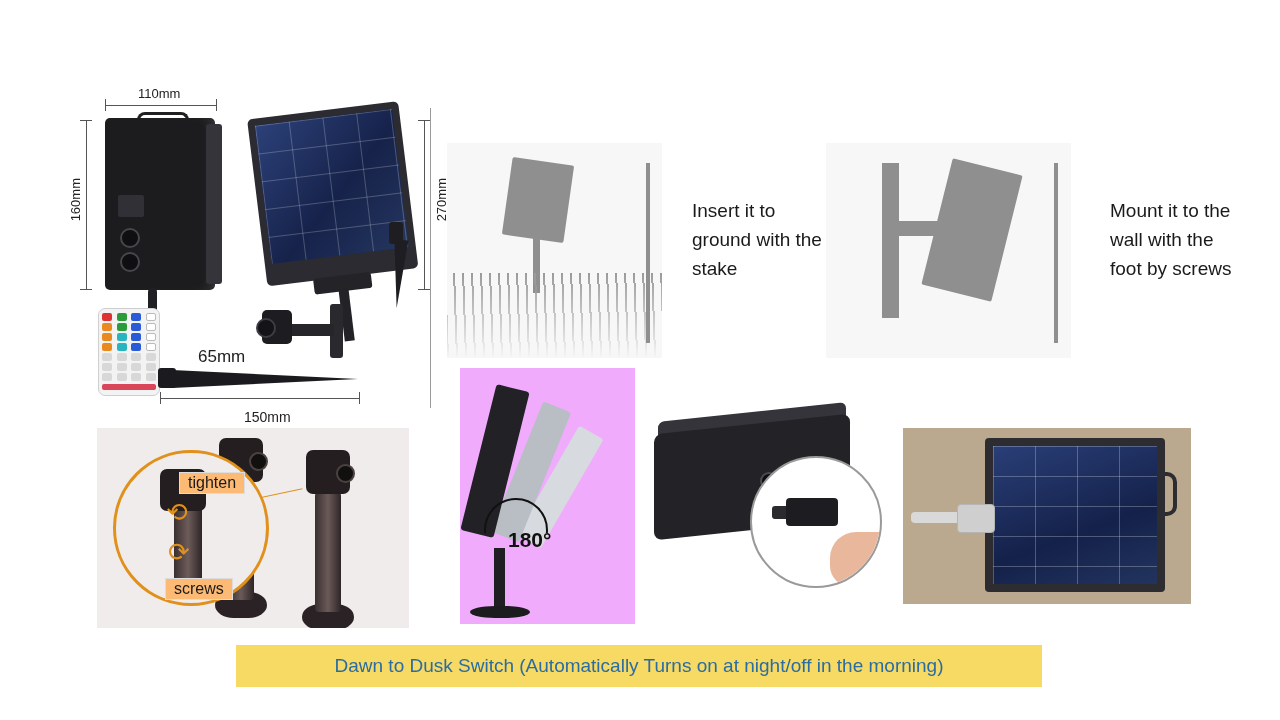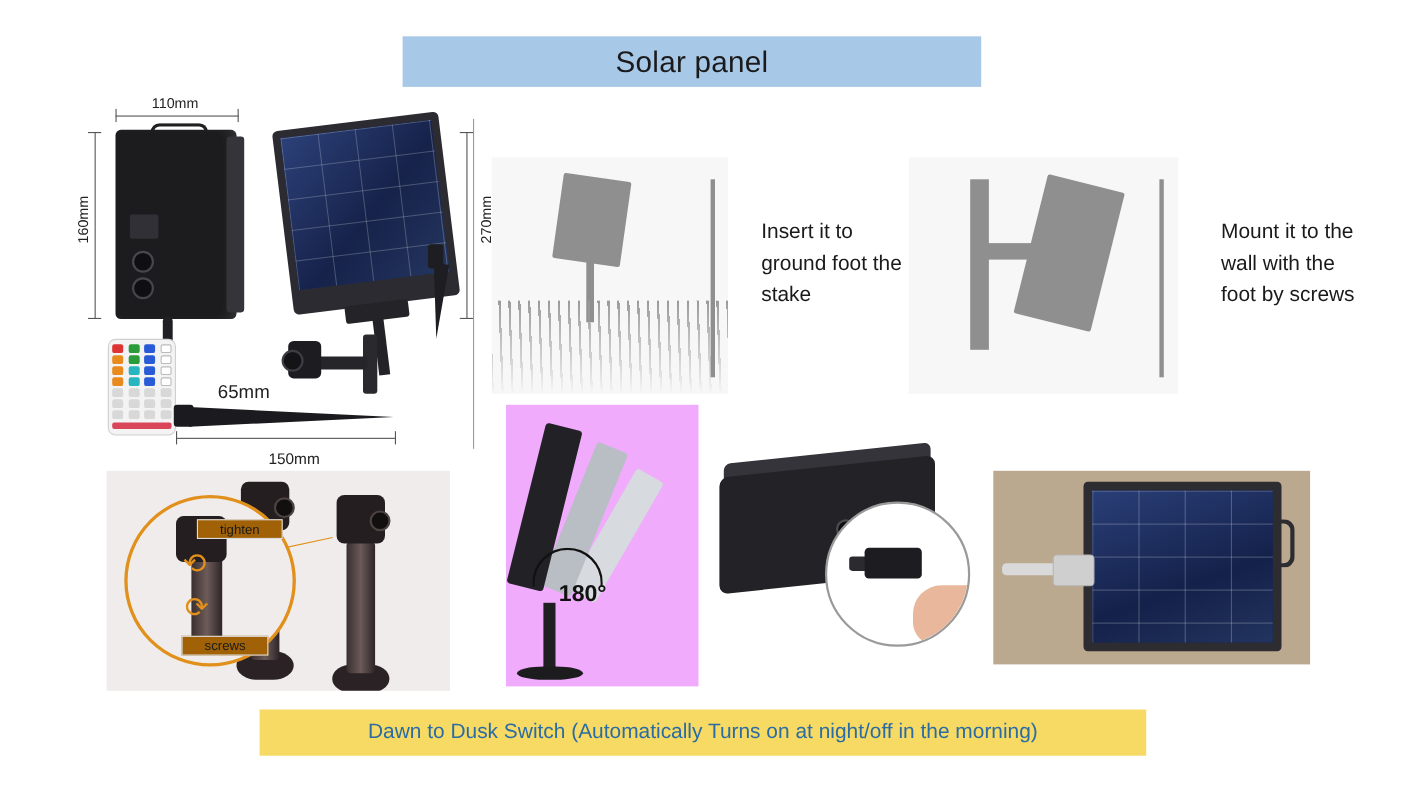--- a/index.html
+++ b/index.html
@@ -133,21 +133,21 @@
   .tl-big{position:absolute;left:118px;top:10px;width:52px;height:180px;}
   .tl-stand{position:absolute;left:0;bottom:0;width:52px;height:26px;background:#2a2224;border-radius:50%/70%;}
   .tl-col{position:absolute;left:13px;bottom:18px;width:26px;height:120px;background:linear-gradient(to right,#3a2f30,#6a5a58,#2e2527);border-radius:4px;}
   .tl-head{position:absolute;left:4px;top:0;width:44px;height:44px;background:#241e20;border-radius:7px;}
   .tl-knob{position:absolute;left:34px;top:14px;width:15px;height:15px;background:#12100f;border-radius:50%;border:2px solid #4b4241;}
   .circle-zoom{position:absolute;left:16px;top:22px;width:150px;height:150px;border:3px solid #e0901b;border-radius:50%;overflow:hidden;background:#efeceb;}
   .cz-col{position:absolute;left:58px;top:42px;width:28px;height:98px;background:linear-gradient(to right,#3a2f30,#6d5c59,#2e2527);border-radius:5px;}
   .cz-head{position:absolute;left:44px;top:16px;width:46px;height:42px;background:#241e20;border-radius:7px;}
   .arrow-u,.arrow-d{position:absolute;color:#e0901b;font-size:26px;line-height:1;}
   .zoom-line{position:absolute;left:150px;top:66px;width:56px;height:1px;background:#e0901b;transform:rotate(-12deg);}
-  .tag{position:absolute;background:#a16207;font-size:12px;padding:1px 20px;border:1px solid #ddd;}
+  .tag{position:absolute;background:#fdba74;font-size:16px;padding:1px 8px;border:1px solid #ddd;}
 
   .ph-180{left:460px;top:368px;width:175px;height:256px;background:#f0abfc;}
   .p18-base{position:absolute;left:10px;bottom:6px;width:60px;height:12px;background:#1c1c1e;border-radius:50%/60%;}
   .p18-stem{position:absolute;left:34px;bottom:14px;width:11px;height:62px;background:#1f1f22;}
   .p18-l1{position:absolute;left:18px;top:18px;width:34px;height:150px;background:#222226;transform:rotate(14deg);border-radius:3px;}
   .p18-l2{position:absolute;left:56px;top:34px;width:30px;height:140px;background:#b9bec4;transform:rotate(22deg);border-radius:3px;}
   .p18-l3{position:absolute;left:86px;top:56px;width:28px;height:126px;background:#d7dade;transform:rotate(30deg);border-radius:3px;}
   .p18-text{position:absolute;left:48px;top:160px;font-size:21px;font-weight:bold;color:#111;}
   .p18-arcA{position:absolute;left:24px;top:130px;width:60px;height:60px;border:2px solid #111;border-radius:50%;clip-path:polygon(0 0,100% 0,100% 55%,0 55%);}
 
@@ -179,23 +179,20 @@
     position:absolute;left:236px;top:645px;width:806px;height:42px;background:#f7da63;
     display:flex;align-items:center;justify-content:center;
   }
   .footer-band span{font-size:19px;color:#2b6ca3;}
 </style>
 </head>
 <body>
 
 <div class="slide">
 
-  <div class="title-band">
-    <span>Solar panel</span>
-  </div>
 
   <div>
 
     <div class="tickline-h" style="left:105px;top:105px;width:112px;"></div>
     <div class="tick" style="left:105px;top:99px;width:1px;height:12px;"></div>
     <div class="tick" style="left:216px;top:99px;width:1px;height:12px;"></div>
     <div class="lbl" style="left:138px;top:86px;">110mm</div>
 
     <div class="tickline-v" style="left:86px;top:120px;height:170px;"></div>
     <div class="tick" style="left:80px;top:120px;width:12px;height:1px;"></div>
@@ -288,21 +285,21 @@
 
     <div class="divider-v"></div>
   </div>
 
   <div class="photo ph-ground">
     <div class="gp-panel"></div>
     <div class="gp-pole"></div>
     <div class="gp-grass"></div>
     <div class="rod" style="left:199px;top:20px;height:180px;"></div>
   </div>
-  <div class="caption cap-ground">Insert it to ground foot the stake</div>
+  <div class="caption cap-ground">Insert it to ground with the stake</div>
 
   <div class="photo ph-wall">
     <div class="wp-post"></div>
     <div class="wp-arm"></div>
     <div class="wp-panel"></div>
     <div class="rod" style="left:228px;top:20px;height:180px;"></div>
   </div>
   <div class="caption cap-wall">Mount it to the wall with the foot by screws</div>
 
   <div class="photo ph-tighten">

